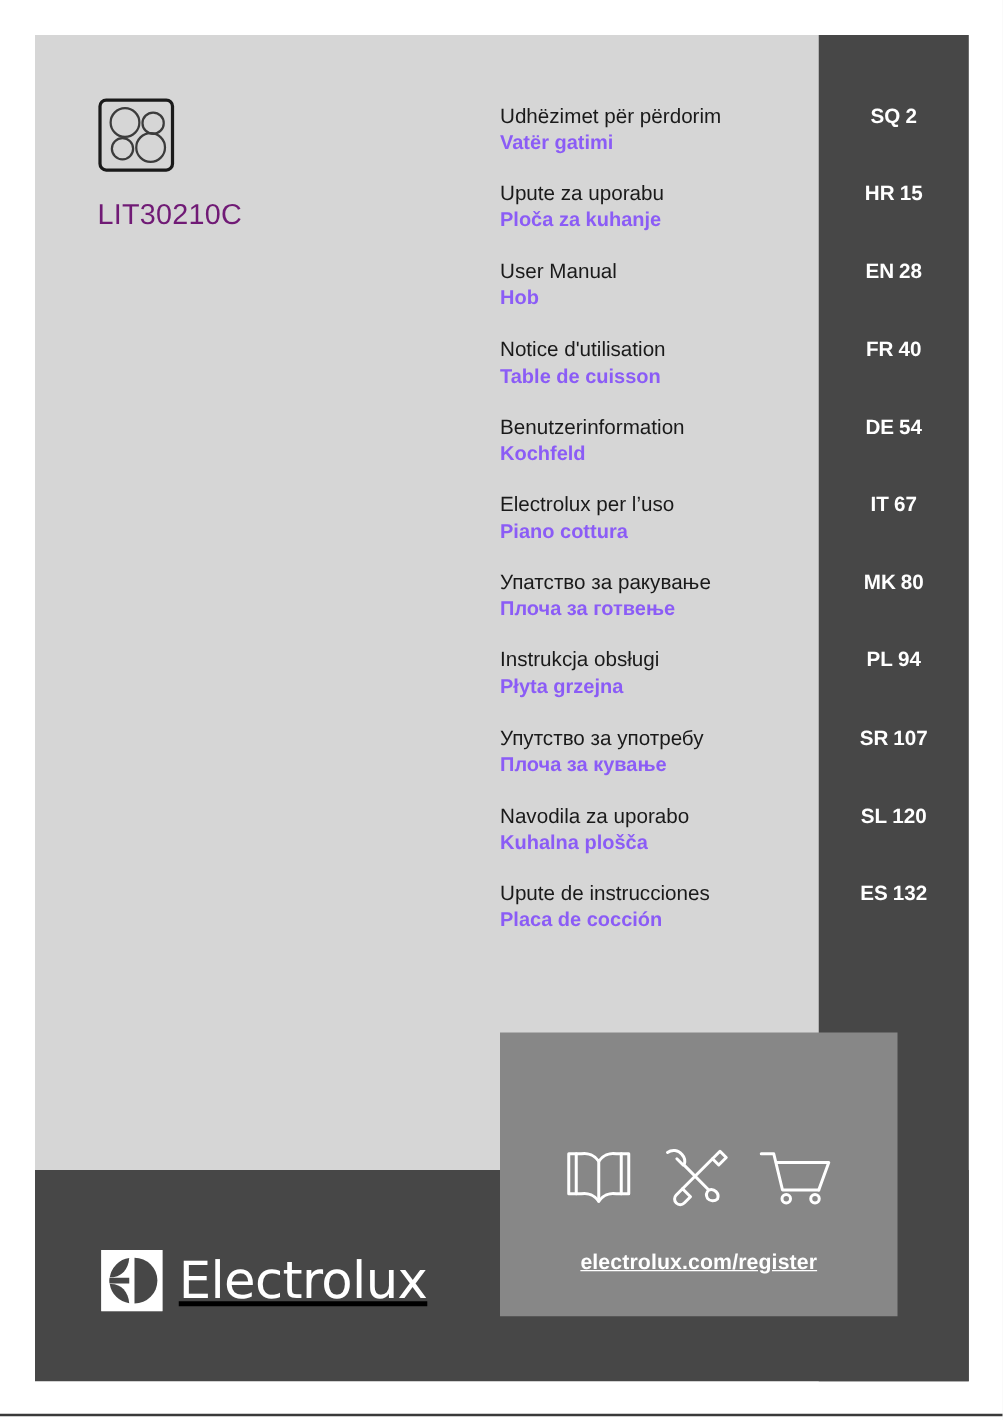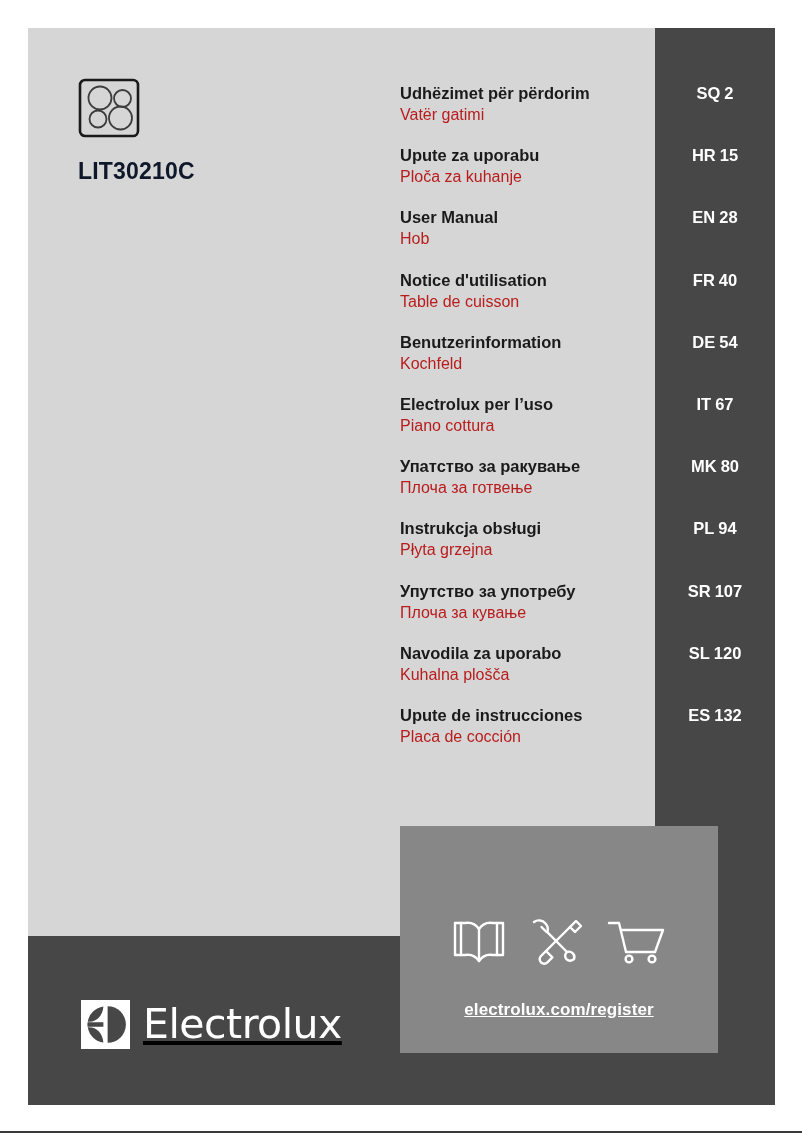--- a/index.html
+++ b/index.html
@@ -72,22 +72,22 @@
     text-align: left;
   }
   .hob-icon {
     width: 62px;
     height: 60px;
     display: block;
   }
   .model-name {
     margin-top: 20px;
     font-size: 23px;
-    font-weight: bold;
-    color: #0f172a;
+    font-weight: normal;
+    color: #701a75;
     letter-spacing: 0.2px;
   }
 
   
   .lang-list {
     position: absolute;
     left: 400px;
     top: 83px;
     width: 375px;
   }
@@ -96,29 +96,29 @@
     height: 62.2px;
   }
   .lang-titles {
     position: absolute;
     left: 0;
     top: 0;
     width: 250px;
   }
   .lang-title {
     font-size: 16.5px;
-    font-weight: bold;
+    font-weight: normal;
     color: #1a1a1a;
     line-height: 21px;
     white-space: nowrap;
   }
   .lang-sub {
     font-size: 16px;
-    font-weight: normal;
-    color: #b91c1c;
+    font-weight: bold;
+    color: #8b5cf6;
     line-height: 21px;
     white-space: nowrap;
   }
   .lang-code {
     position: absolute;
     left: 255px;
     top: 1px;
     width: 120px;
     text-align: center;
     font-size: 16.5px;

